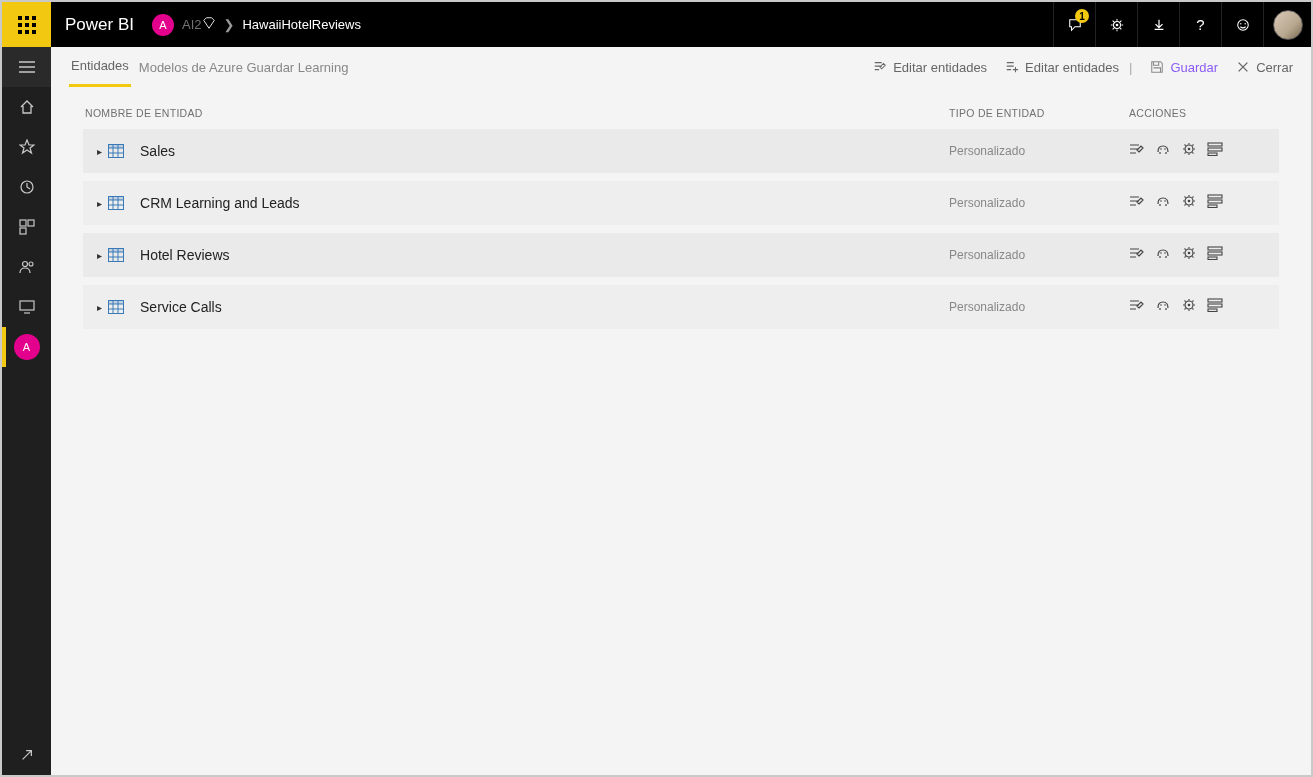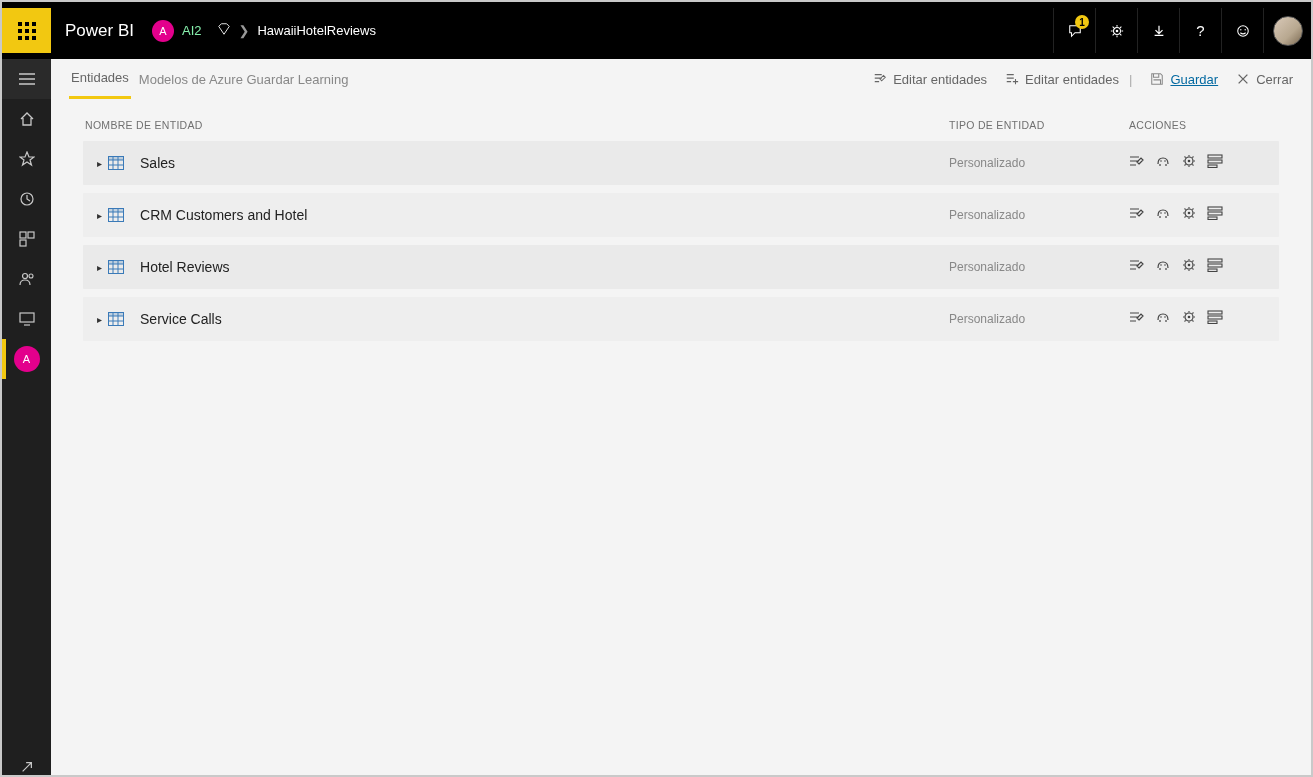--- a/index.html
+++ b/index.html
@@ -1,24 +1,24 @@
 <!DOCTYPE html>
 <html><head>
 <meta charset="utf-8">
 <style>
   * { box-sizing: border-box; margin: 0; padding: 0; font-family: "Segoe UI", Arial, sans-serif; }
   body { width: 1313px; height: 777px; background: #fff; border: 2px solid #c9c9c9; overflow: hidden; }
 
   
-  .topbar { height: 57px; background: #000; display: flex; align-items: center; color: #fff; }
+  .topbar { height: 45px; background: #000; display: flex; align-items: center; color: #fff; }
   .waffle { width: 49px; height: 45px; background: #f2c811; display: flex; align-items: center; justify-content: center; }
   .waffle svg { width: 18px; height: 18px; }
   .brand { font-size: 17px; font-weight: 400; margin-left: 14px; margin-right: 18px; color: #fff; }
   .ws-badge { width: 22px; height: 22px; border-radius: 50%; background: #e3008c; display: flex; align-items: center; justify-content: center; font-size: 11px; color: #fff; margin-right: 8px; }
-  .ws-name { font-size: 13px; color: #86efac; margin-right: 15px; }
+  .ws-name { font-size: 13px; color: #737373; margin-right: 0; }
   .diamond { color: #fff; font-size: 12px; margin-right: 8px; }
   .crumb-sep { color: #999; font-size: 13px; margin-right: 8px; }
   .crumb { font-size: 13px; color: #fff; }
   .topbar-spacer { flex: 1; }
   .topbar-btn { width: 42px; height: 45px; border-left: 1px solid #222; display: flex; align-items: center; justify-content: center; color: #fff; position: relative; font-size: 16px; }
   .notif-badge { position: absolute; top: 7px; right: 6px; background: #f2c811; color: #000; border-radius: 50%; width: 14px; height: 14px; font-size: 10px; display: flex; align-items: center; justify-content: center; font-weight: 600; }
   .avatar { width: 30px; height: 30px; border-radius: 50%; background: linear-gradient(135deg,#d9c9b8 0%,#b8a890 60%,#7a6850 100%); border: 1px solid #555; }
 
   
   .shell { display: flex; height: calc(100% - 45px); }
@@ -199,21 +199,21 @@
         <svg class="ico-svg ico" viewBox="0 0 16 16">
             <path d="M2 3 H10 M2 7 H10 M2 11 H7 M12 8 V14 M9 11 H15" stroke="#666" stroke-width="1.2" fill="none"></path>
           </svg>
         <span>Editar entidades</span>
       </div>
       <span class="action-sep">|</span>
       <div class="action-btn">
         <svg class="ico-svg ico" viewBox="0 0 16 16">
             <path d="M2 2 H12 L14 4 V14 H2 Z M4 2 V6 H10 V2 M4 9 H12 V14" stroke="#888" stroke-width="1.2" fill="none"></path>
           </svg>
-        <span style="color:#0369a1;text-decoration:underline;">Guardar</span>
+        <span style="color:#8b5cf6;">Guardar</span>
       </div>
       <div class="action-btn">
         <svg class="ico-svg ico" viewBox="0 0 16 16">
             <path d="M3 3 L13 13 M13 3 L3 13" stroke="#666" stroke-width="1.6"></path>
           </svg>
         <span>Cerrar</span>
       </div>
     </div>
 
     <div class="content">
@@ -262,21 +262,21 @@
             <div class="row-left">
               <span class="caret">▸</span>
               <svg class="table-ico" viewBox="0 0 16 14">
                 <rect x="0.5" y="0.5" width="15" height="13" fill="none" stroke="#3a7ab8" stroke-width="1"></rect>
                 <line x1="0" y1="4" x2="16" y2="4" stroke="#3a7ab8"></line>
                 <line x1="0" y1="9" x2="16" y2="9" stroke="#3a7ab8"></line>
                 <line x1="5" y1="0" x2="5" y2="14" stroke="#3a7ab8"></line>
                 <line x1="10" y1="0" x2="10" y2="14" stroke="#3a7ab8"></line>
                 <rect x="0.5" y="0.5" width="15" height="3.5" fill="#3a7ab8" opacity="0.25"></rect>
               </svg>
-              <span class="entity-name">CRM Customers and Hotel</span>
+              <span class="entity-name">CRM Learning and Leads</span>
             </div>
             <div class="row-type">Personalizado</div>
             <div class="row-actions">
               <span><svg viewBox="0 0 16 14">
                   <path d="M1 3 H10 M1 7 H10 M1 11 H7 M10 10 L14 6 L12 4 L8 8 Z" stroke="#444" stroke-width="1.2" fill="none"></path>
                 </svg></span>
               <span><svg viewBox="0 0 16 14">
                   <path d="M3 10 Q3 4 8 4 Q13 4 13 10 M5 10 V12 M11 10 V12" stroke="#444" stroke-width="1.2" fill="none"></path>
                   <circle cx="6" cy="7" r="0.8" fill="#444"></circle>
                   <circle cx="10" cy="7" r="0.8" fill="#444"></circle>

